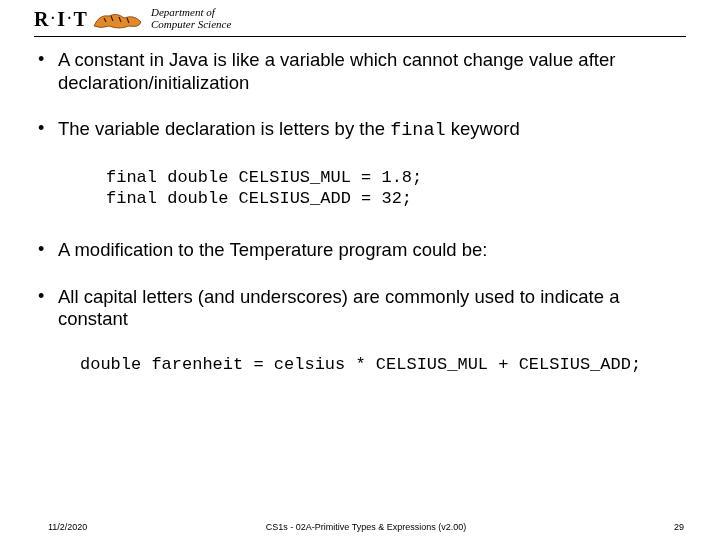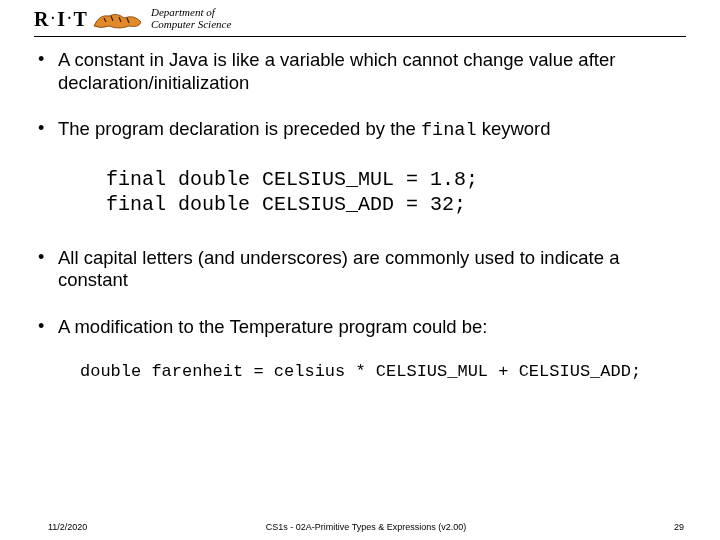--- a/index.html
+++ b/index.html
@@ -81,21 +81,21 @@
   .code {
     font-family: "Courier New", Courier, monospace;
     font-size: 18px;
     white-space: pre;
   }
   .code-inline {
     font-family: Liberation Mono, monospace;
   }
   .code-block1 {
     margin: 16px 0 30px 74px;
-    font-size: 20px;
+    font-size: 17px;
     line-height: 1.25;
   }
   .code-block2 {
     margin: 0 0 0 48px;
     font-size: 17px;
   }
   .footer {
     position: absolute;
     bottom: 8px;
     left: 0;
@@ -129,30 +129,30 @@
       <div>Department of</div>
       <div>Computer Science</div>
     </div>
   </div>
 </div>
 
 <div class="content">
   <ul class="main">
     <li>A constant in Java is like a variable which cannot change value after declaration/initialization</li>
     <li>
-      <span>The program declaration is preceded by the </span><span class="code-inline">final</span><span> keyword</span>
+      <span>The variable declaration is letters by the </span><span class="code-inline">final</span><span> keyword</span>
     </li>
   </ul>
 
   <div class="code code-block1"><span>final double CELSIUS_MUL = 1.8;</span>
 <span>final double CELSIUS_ADD = 32;</span></div>
 
   <ul class="main">
+    <li>A modification to the Temperature program could be:</li>
     <li>All capital letters (and underscores) are commonly used to indicate a constant</li>
-    <li>A modification to the Temperature program could be:</li>
   </ul>
 
   <div class="code code-block2">double farenheit = celsius * CELSIUS_MUL + CELSIUS_ADD;</div>
 </div>
 
 <div class="footer">
   <span>11/2/2020</span>
   <span class="footer-center">CS1s - 02A-Primitive Types &amp; Expressions (v2.00)</span>
   <span>29</span>
 </div>

